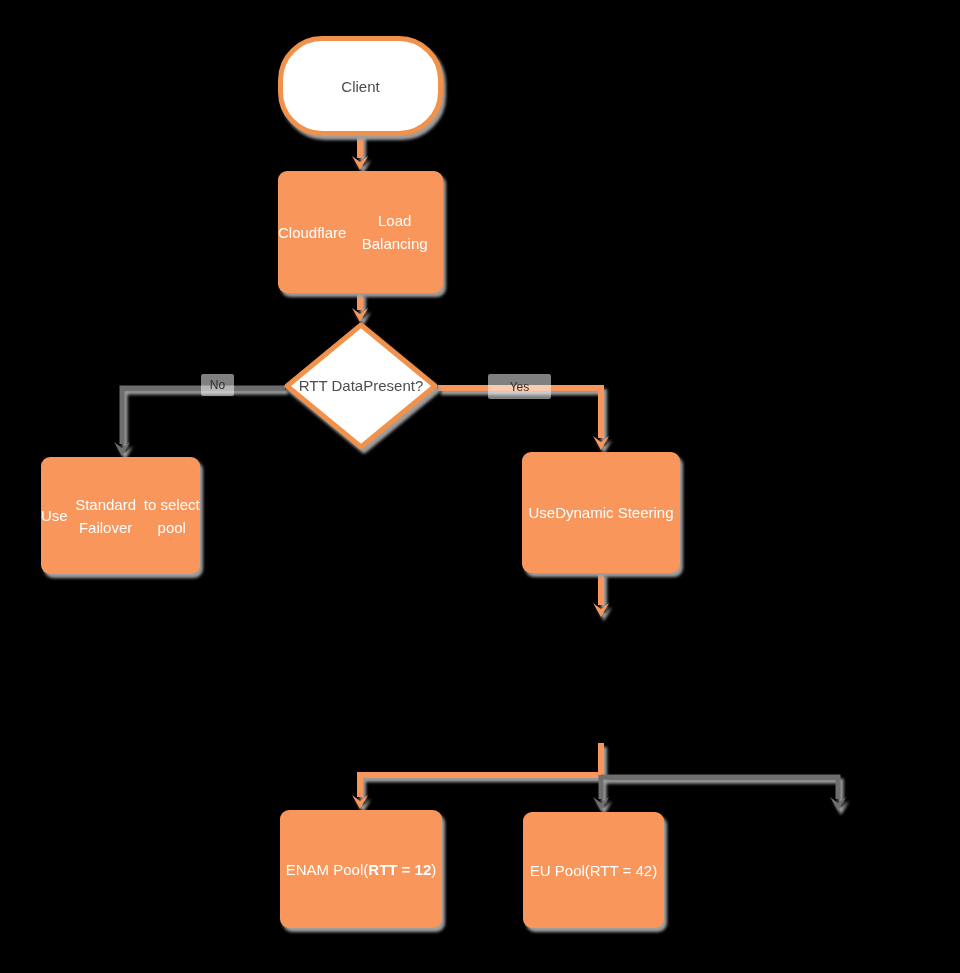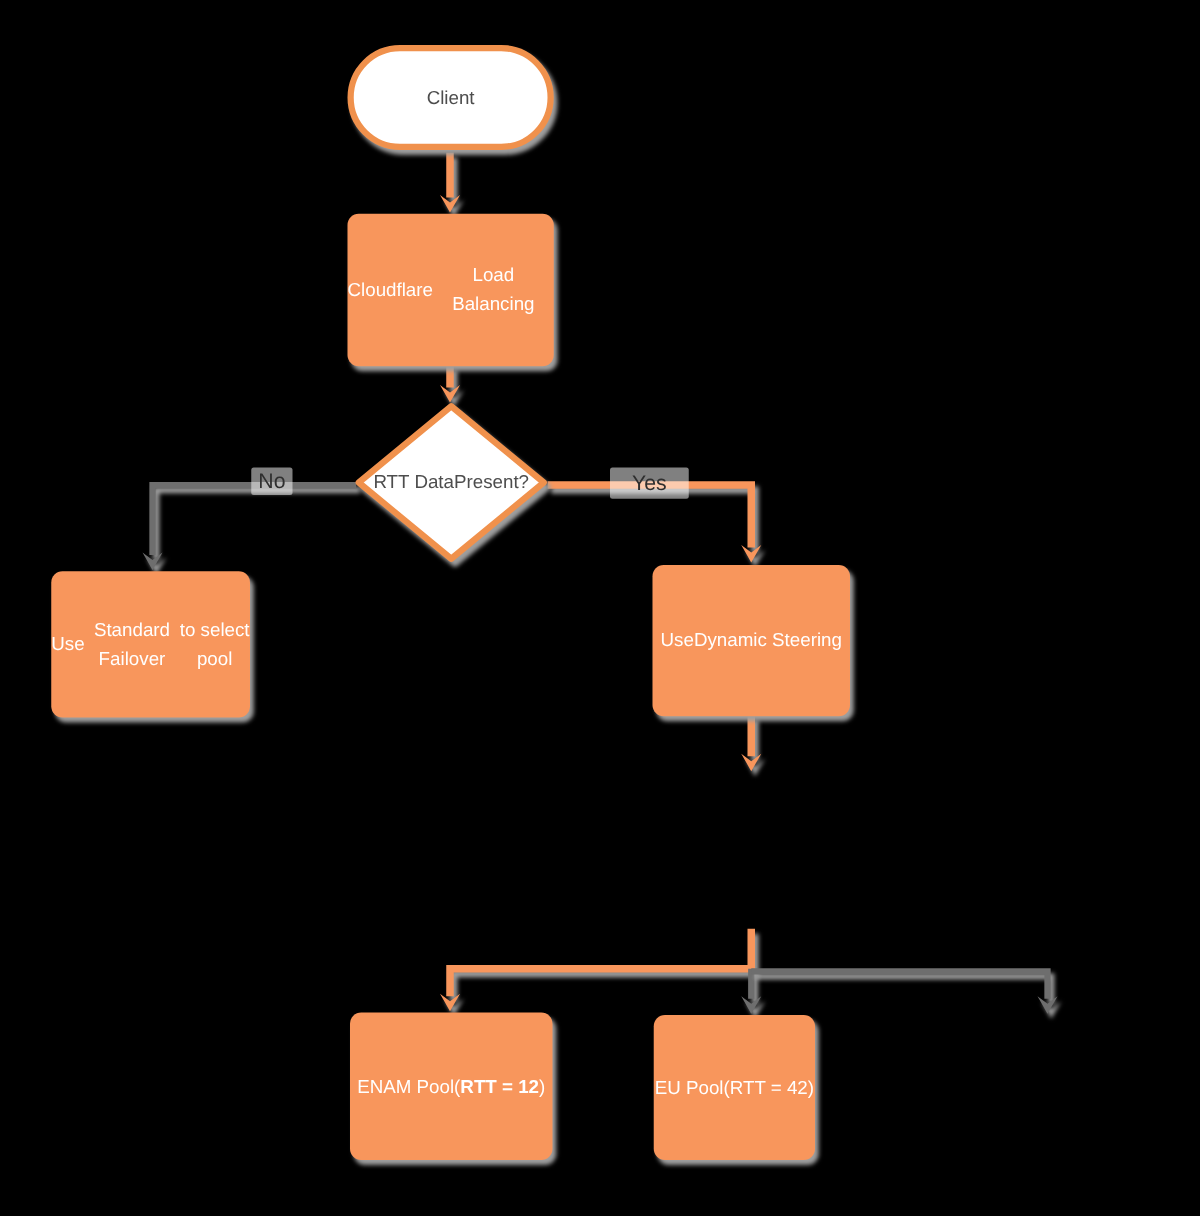--- a/index.html
+++ b/index.html
@@ -48,33 +48,33 @@
   }
   .diamond-text {
     position:absolute; left:0; top:0; right:0; bottom:0;
     display:flex; flex-direction:row; align-items:center; justify-content:center;
     text-align:center; color:var(--text-dark,#4d4d4d); font-size:15px; line-height:24px;
   }
 
   .edge-label {
     position:absolute; z-index:3;
     background:rgba(255,255,255,0.5);
-    color:#2f2f2f; font-size:17px; border-radius:2px;
+    color:#2f2f2f; font-size:12px; border-radius:2px;
     display:flex; align-items:center; justify-content:center;
   }
 
   
-  .n-client   { left:278px; top:36px;  width:165px; height:84px; }
+  .n-client   { left:278px; top:36px;  width:165px; height:100px; }
   .n-lb       { left:278px; top:171px; width:165px; height:122px; }
   .d-rtt      { left:283px; top:321px; width:156px; height:130px; }
   .n-failover { left:41px;  top:457px; width:159px; height:117px; }
   .n-dynamic  { left:522px; top:452px; width:158px; height:121px; }
   .d-select   { left:510px; top:613px; width:182px; height:134px; }
   .n-enam     { left:280px; top:810px; width:162px; height:118px; }
-  .n-eu       { left:523px; top:812px; width:129px; height:116px; }
+  .n-eu       { left:523px; top:812px; width:141px; height:116px; }
   .n-au       { left:762px; top:812px; width:158px; height:116px; }
 
   .lbl-no  { left:201px; top:374px; width:33px; height:22px; }
   .lbl-yes { left:488px; top:374px; width:63px; height:25px; }
 
   .bold { font-weight:bold; }
 </style>
 </head>
 <body>
 

